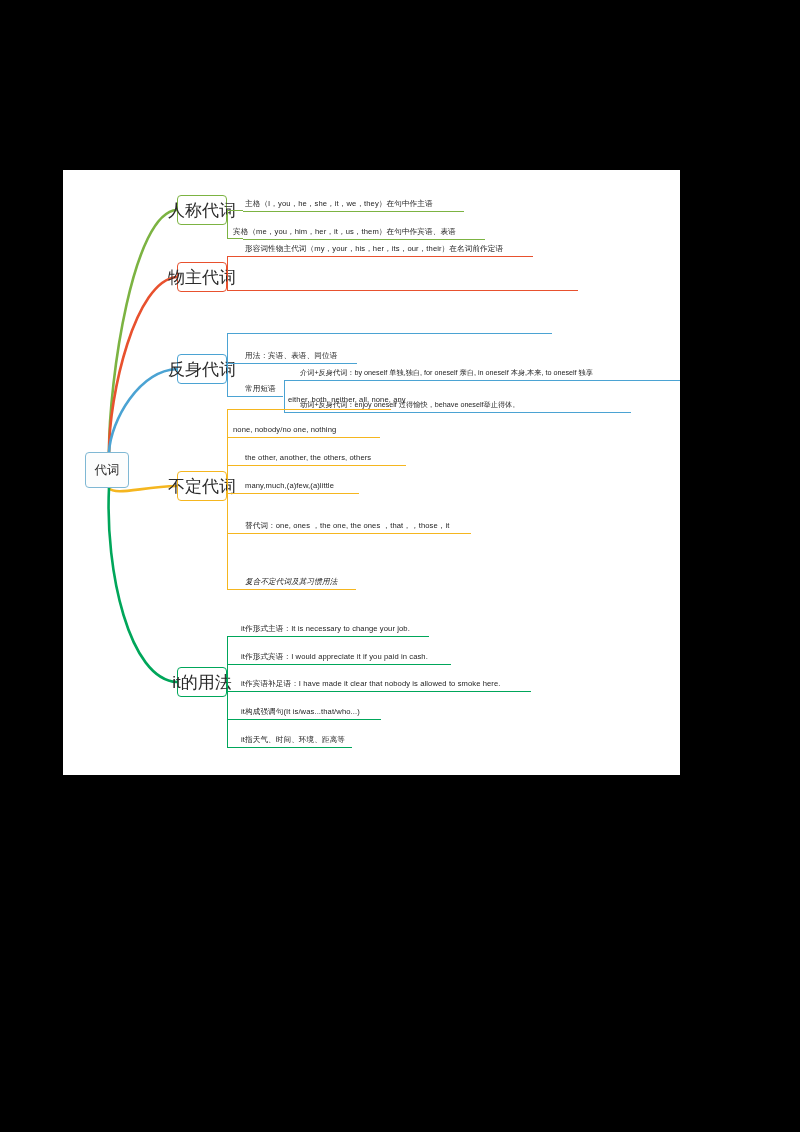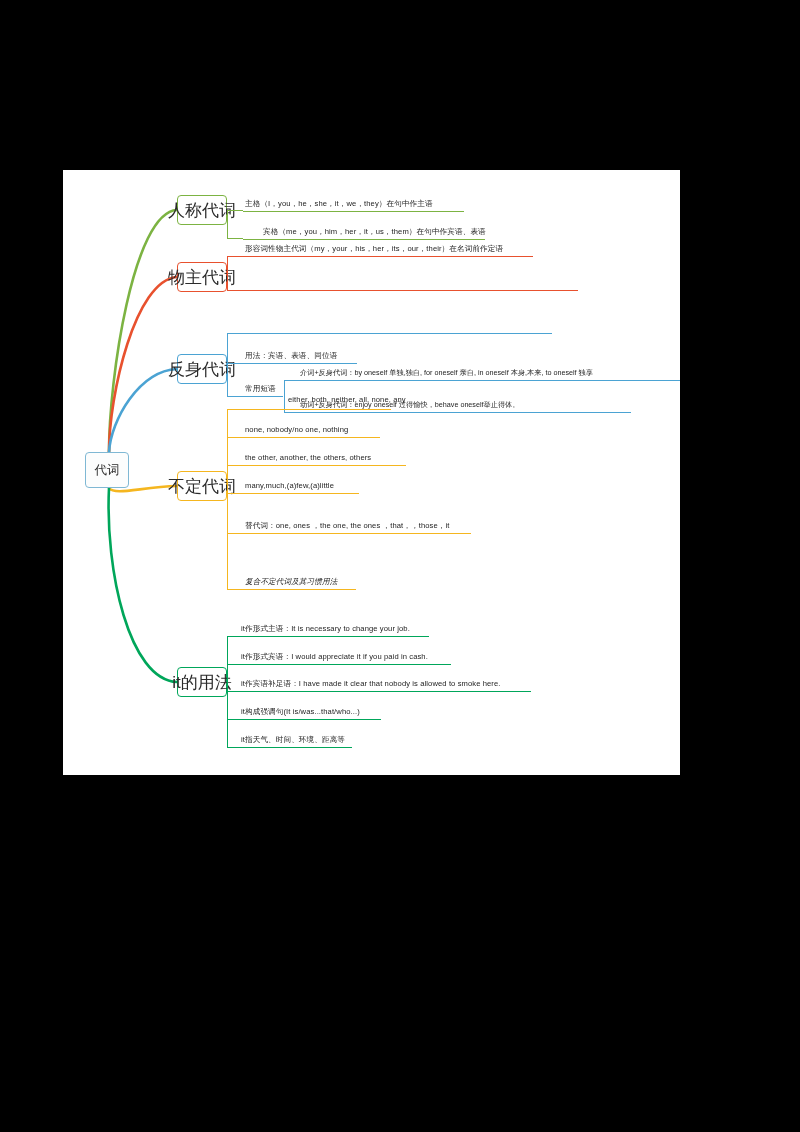--- a/index.html
+++ b/index.html
@@ -114,21 +114,21 @@
     </div>
     <div class="spine" style="left:164px; top:40px; height:28px; background:#7cb342;"></div>
     <div class="stub" style="left:164px; top:40px; width:16px; background:#7cb342;"></div>
     <div class="stub" style="left:164px; top:68px; width:16px; background:#7cb342;"></div>
 
     <div class="leaf" style="left:182px; top:28px;">
       <span>主格（I，you，he，she，it，we，they）在句中作主语</span>
     </div>
     <div class="leaf-u" style="left:180px; top:41px; width:221px; background:#7cb342;"></div>
 
-    <div class="leaf" style="left:200px; top:56px;">
+    <div class="leaf" style="left:170px; top:56px;">
       <span>宾格（me，you，him，her，it，us，them）在句中作宾语、表语</span>
     </div>
     <div class="leaf-u" style="left:180px; top:69px; width:242px; background:#7cb342;"></div>
 
     <div class="node branch-node" style="left:114px; top:92px; width:50px; border-color:#e8512e;">
       <span>物主代词</span>
     </div>
     <div class="spine" style="left:164px; top:86px; height:34px; background:#e8512e;"></div>
     <div class="stub" style="left:164px; top:86px; width:16px; background:#e8512e;"></div>
     <div class="stub" style="left:164px; top:120px; width:16px; background:#e8512e;"></div>
@@ -183,21 +183,21 @@
     <div class="stub" style="left:164px; top:295px; width:16px; background:#f5b61f;"></div>
     <div class="stub" style="left:164px; top:323px; width:16px; background:#f5b61f;"></div>
     <div class="stub" style="left:164px; top:363px; width:16px; background:#f5b61f;"></div>
     <div class="stub" style="left:164px; top:419px; width:16px; background:#f5b61f;"></div>
 
     <div class="leaf" style="left:182px; top:224px;margin-left:43px;">
       <span>either, both, neither, all, none, any</span>
     </div>
     <div class="leaf-u" style="left:180px; top:239px; width:148px; background:#f5b61f;"></div>
 
-    <div class="leaf" style="left:182px; top:254px;">
+    <div class="leaf" style="left:170px; top:254px;">
       <span>none, nobody/no one, nothing</span>
     </div>
     <div class="leaf-u" style="left:180px; top:267px; width:137px; background:#f5b61f;"></div>
 
     <div class="leaf" style="left:182px; top:282px;">
       <span>the other, another, the others, others</span>
     </div>
     <div class="leaf-u" style="left:180px; top:295px; width:163px; background:#f5b61f;"></div>
 
     <div class="leaf" style="left:182px; top:310px;">

